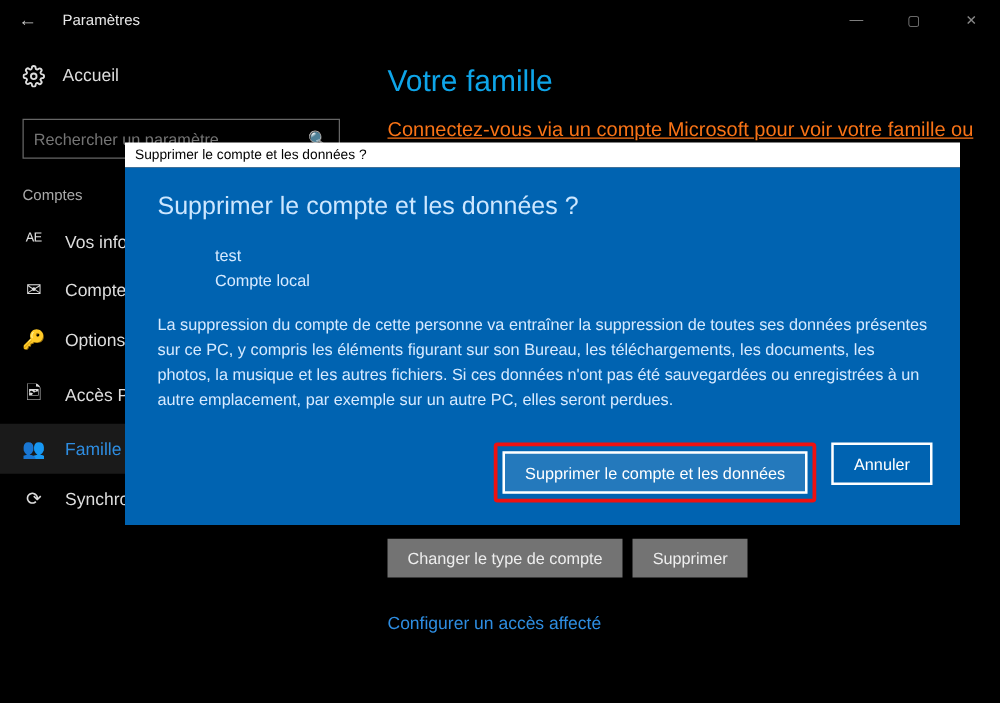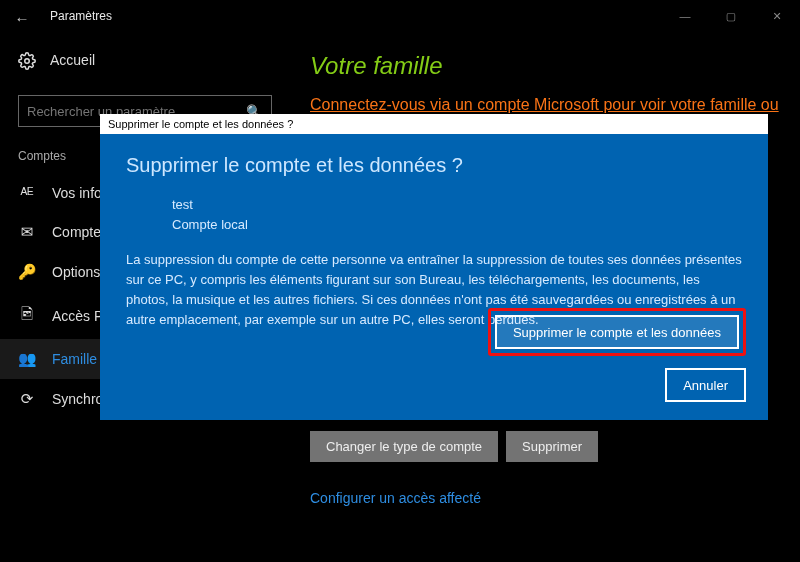--- a/index.html
+++ b/index.html
@@ -18,36 +18,36 @@
   .home svg{width:18px;height:18px;}
   .search { margin:14px 18px 18px 18px; border:1px solid #666; height:32px; display:flex; align-items:center; padding:0 8px; color:#aaa;}
   .search input { flex:1; background:transparent; border:none; outline:none; color:#ccc; font-size:13px;}
   .search .sicon{font-size:13px;color:#aaa;}
   .section-label{padding:4px 18px 10px 18px; font-size:12px; color:#aaa;}
   .nav-item{display:flex;align-items:center;gap:16px;padding:11px 18px;font-size:14px;color:#ddd;}
   .nav-item.active{background:#1a1a1a;color:#2e8de1;}
   .nav-item .nicon{width:18px;text-align:center;font-size:15px;}
 
   .main { flex:1; padding:20px 20px 0 20px; }
-  .main h1{font-weight:300;font-size:24px;color:#84cc16;margin-bottom:14px;font-style:italic;}
+  .main h1{font-weight:300;font-size:24px;color:#0ea5e9;margin-bottom:14px;}
   .main .desc{font-size:16px;color:#f97316;line-height:1.4;text-decoration:underline;}
   .account-block{margin-top:60px;padding-left:56px;}
   .account-block .uname{font-size:14px;color:#ccc;}
   .account-block .utype{font-size:13px;color:#888;margin-top:2px;}
   .account-buttons{margin-top:22px;display:flex;gap:8px;}
   .account-buttons button{background:#737373;border:none;color:#eee;font-size:13px;padding:8px 16px;}
   .link{color:#2e8de1;font-size:14px;margin-top:28px;display:block;}
 
   
   .modal-strip{position:absolute;left:100px;top:114px;width:668px;height:20px;background:#fff;color:#000;font-size:11px;display:flex;align-items:center;padding-left:8px;}
   .modal{position:absolute;left:100px;top:134px;width:668px;height:286px;background:#0063b1;color:#fff;padding:20px 26px 18px 26px;}
   .modal h2{font-weight:400;font-size:20px;color:#cde7ff;margin-bottom:18px;}
   .modal .acc{padding-left:46px;font-size:13px;line-height:1.5;color:#d6eaff;margin-bottom:16px;}
   .modal .body{font-size:13px;line-height:1.55;color:#d6eaff;}
-  .modal .btns{position:absolute;right:22px;bottom:18px;display:flex;gap:12px;align-items:flex-end;flex-direction:column;}
+  .modal .btns{position:absolute;right:22px;bottom:18px;display:flex;gap:12px;align-items:flex-start;}
   .modal .btns button{background:transparent;border:2px solid #fff;color:#fff;font-size:13px;padding:6px 16px;height:34px;}
   .modal .btns .primary{background:rgba(255,255,255,0.14);}
   .highlight{border:3px solid #e11; padding:4px; border-radius:3px;}
 </style>
 </head>
 <body>
 
 <div class="titlebar">
   <div class="back">←</div>
   <div class="title">Paramètres</div>

